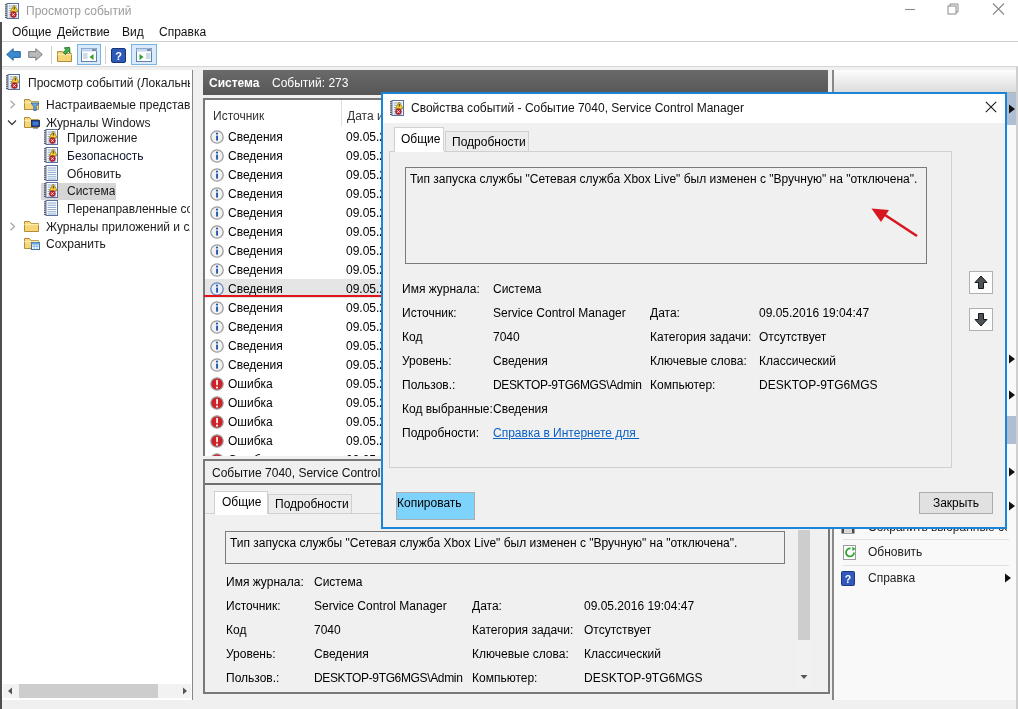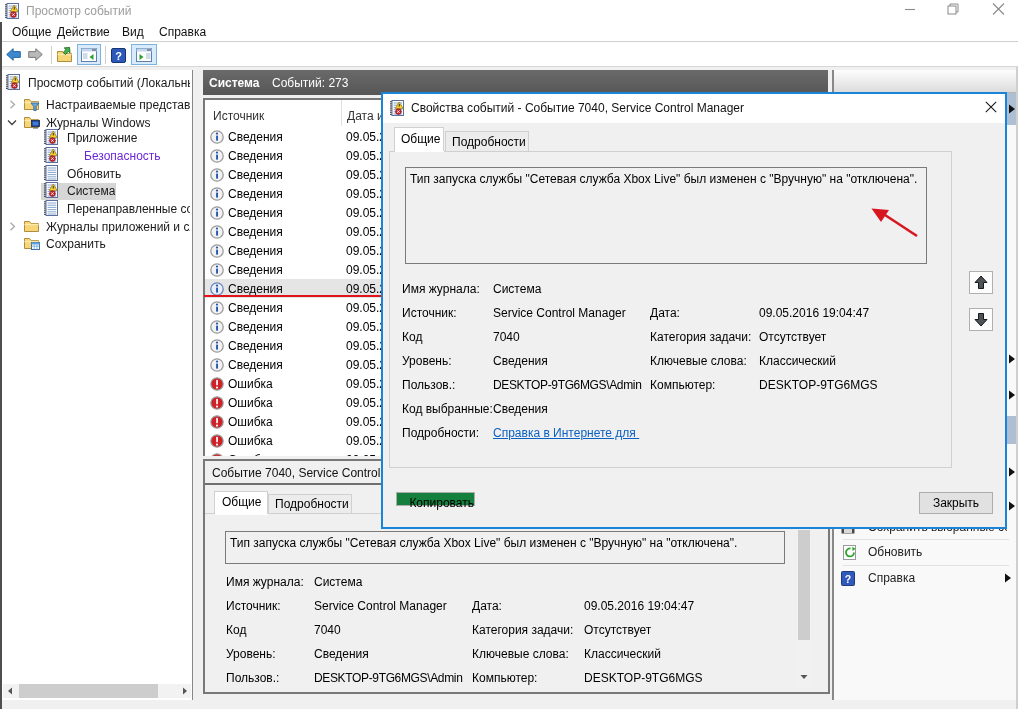--- a/index.html
+++ b/index.html
@@ -162,21 +162,21 @@
     <rect x="3.6" y="4.7" width="8.6" height="1" fill="#87a6cc"></rect>
     <rect x="3.6" y="6.9" width="8.6" height="1" fill="#87a6cc"></rect>
     <rect x="3.6" y="9.1" width="8.6" height="1" fill="#87a6cc"></rect>
     <rect x="3.6" y="11.3" width="8.6" height="1" fill="#87a6cc"></rect>
     <rect x="3.6" y="13.5" width="8.6" height="1" fill="#87a6cc"></rect>
     <polygon points="9.2,2 13.2,8.6 5.2,8.6" fill="#f6cd2a" stroke="#95760a" stroke-width="0.7"></polygon>
     <rect x="8.8" y="4" width="0.9" height="2.6" fill="#222"></rect>
     <circle cx="8.4" cy="11.6" r="2.9" fill="#cc2229" stroke="#7d1318" stroke-width="0.6"></circle>
     <path d="M7.2 10.4 L9.6 12.8 M9.6 10.4 L7.2 12.8" stroke="#fff" stroke-width="0.9"></path>
   </svg>
-<div class="txt" style="left:84px;top:147px;line-height:18px;max-width:123px;overflow:hidden;color:#6d28d9">Безопасность</div>
+<div class="txt" style="left:67px;top:147px;line-height:18px;max-width:123px;overflow:hidden;color:#0f172a">Безопасность</div>
 <svg style="position:absolute;left:44px;top:165px" width="14" height="16" viewBox="0 0 14 16">
     <rect x="0" y="1.2" width="3" height="1.1" fill="#3a3a3a"></rect>
     <rect x="0" y="3.3" width="3" height="1.1" fill="#3a3a3a"></rect>
     <rect x="0" y="5.4" width="3" height="1.1" fill="#3a3a3a"></rect>
     <rect x="0" y="7.5" width="3" height="1.1" fill="#3a3a3a"></rect>
     <rect x="0" y="9.6" width="3" height="1.1" fill="#3a3a3a"></rect>
     <rect x="0" y="11.7" width="3" height="1.1" fill="#3a3a3a"></rect>
     <rect x="0" y="13.8" width="3" height="1.1" fill="#3a3a3a"></rect>
     <rect x="2" y="0.5" width="11.5" height="15" fill="#fdfdfd" stroke="#5b6f9e" stroke-width="1"></rect>
     <rect x="3.6" y="2.5" width="8.6" height="1" fill="#87a6cc"></rect>
@@ -527,13 +527,13 @@
 <div class="txt" style="left:402px;top:425px;z-index:13">Подробности:</div>
 <div class="txt" style="left:493px;top:425px;z-index:13;color:#0b60c4;text-decoration:underline">Справка в Интернете для&nbsp;</div>
 <div class="abs" style="left:969px;top:271px;width:24px;height:23px;background:#fdfdfd;border:1px solid #b0b0b0;z-index:12"></div>
 <svg class="abs" style="left:974px;top:275px;z-index:13" width="14" height="15" viewBox="0 0 14 15">
     <path d="M7 1 L13 7.5 L9.5 7.5 L9.5 13.5 L4.5 13.5 L4.5 7.5 L1 7.5 Z" fill="#4d5257" stroke="#16181a" stroke-width="1"></path>
   </svg>
 <div class="abs" style="left:969px;top:308px;width:24px;height:23px;background:#fdfdfd;border:1px solid #b0b0b0;z-index:12"></div>
 <svg class="abs" style="left:974px;top:312px;z-index:13" width="14" height="15" viewBox="0 0 14 15">
     <path d="M7 14 L13 7.5 L9.5 7.5 L9.5 1.5 L4.5 1.5 L4.5 7.5 L1 7.5 Z" fill="#4d5257" stroke="#16181a" stroke-width="1"></path>
   </svg>
-<div class="abs" style="left:396px;top:492px;width:79px;height:14px;background:#15803d;border:1px solid #adadad;z-index:12;text-align:right;line-height:20px">Копировать</div>
+<div class="abs" style="left:396px;top:492px;width:79px;height:28px;background:#7dd3fc;border:1px solid #adadad;z-index:12;text-align:left;line-height:20px">Копировать</div>
 <div class="abs" style="left:919px;top:492px;width:74px;height:22px;background:#e1e1e1;border:1px solid #adadad;z-index:12;text-align:center;line-height:20px">Закрыть</div>
 </body></html>

